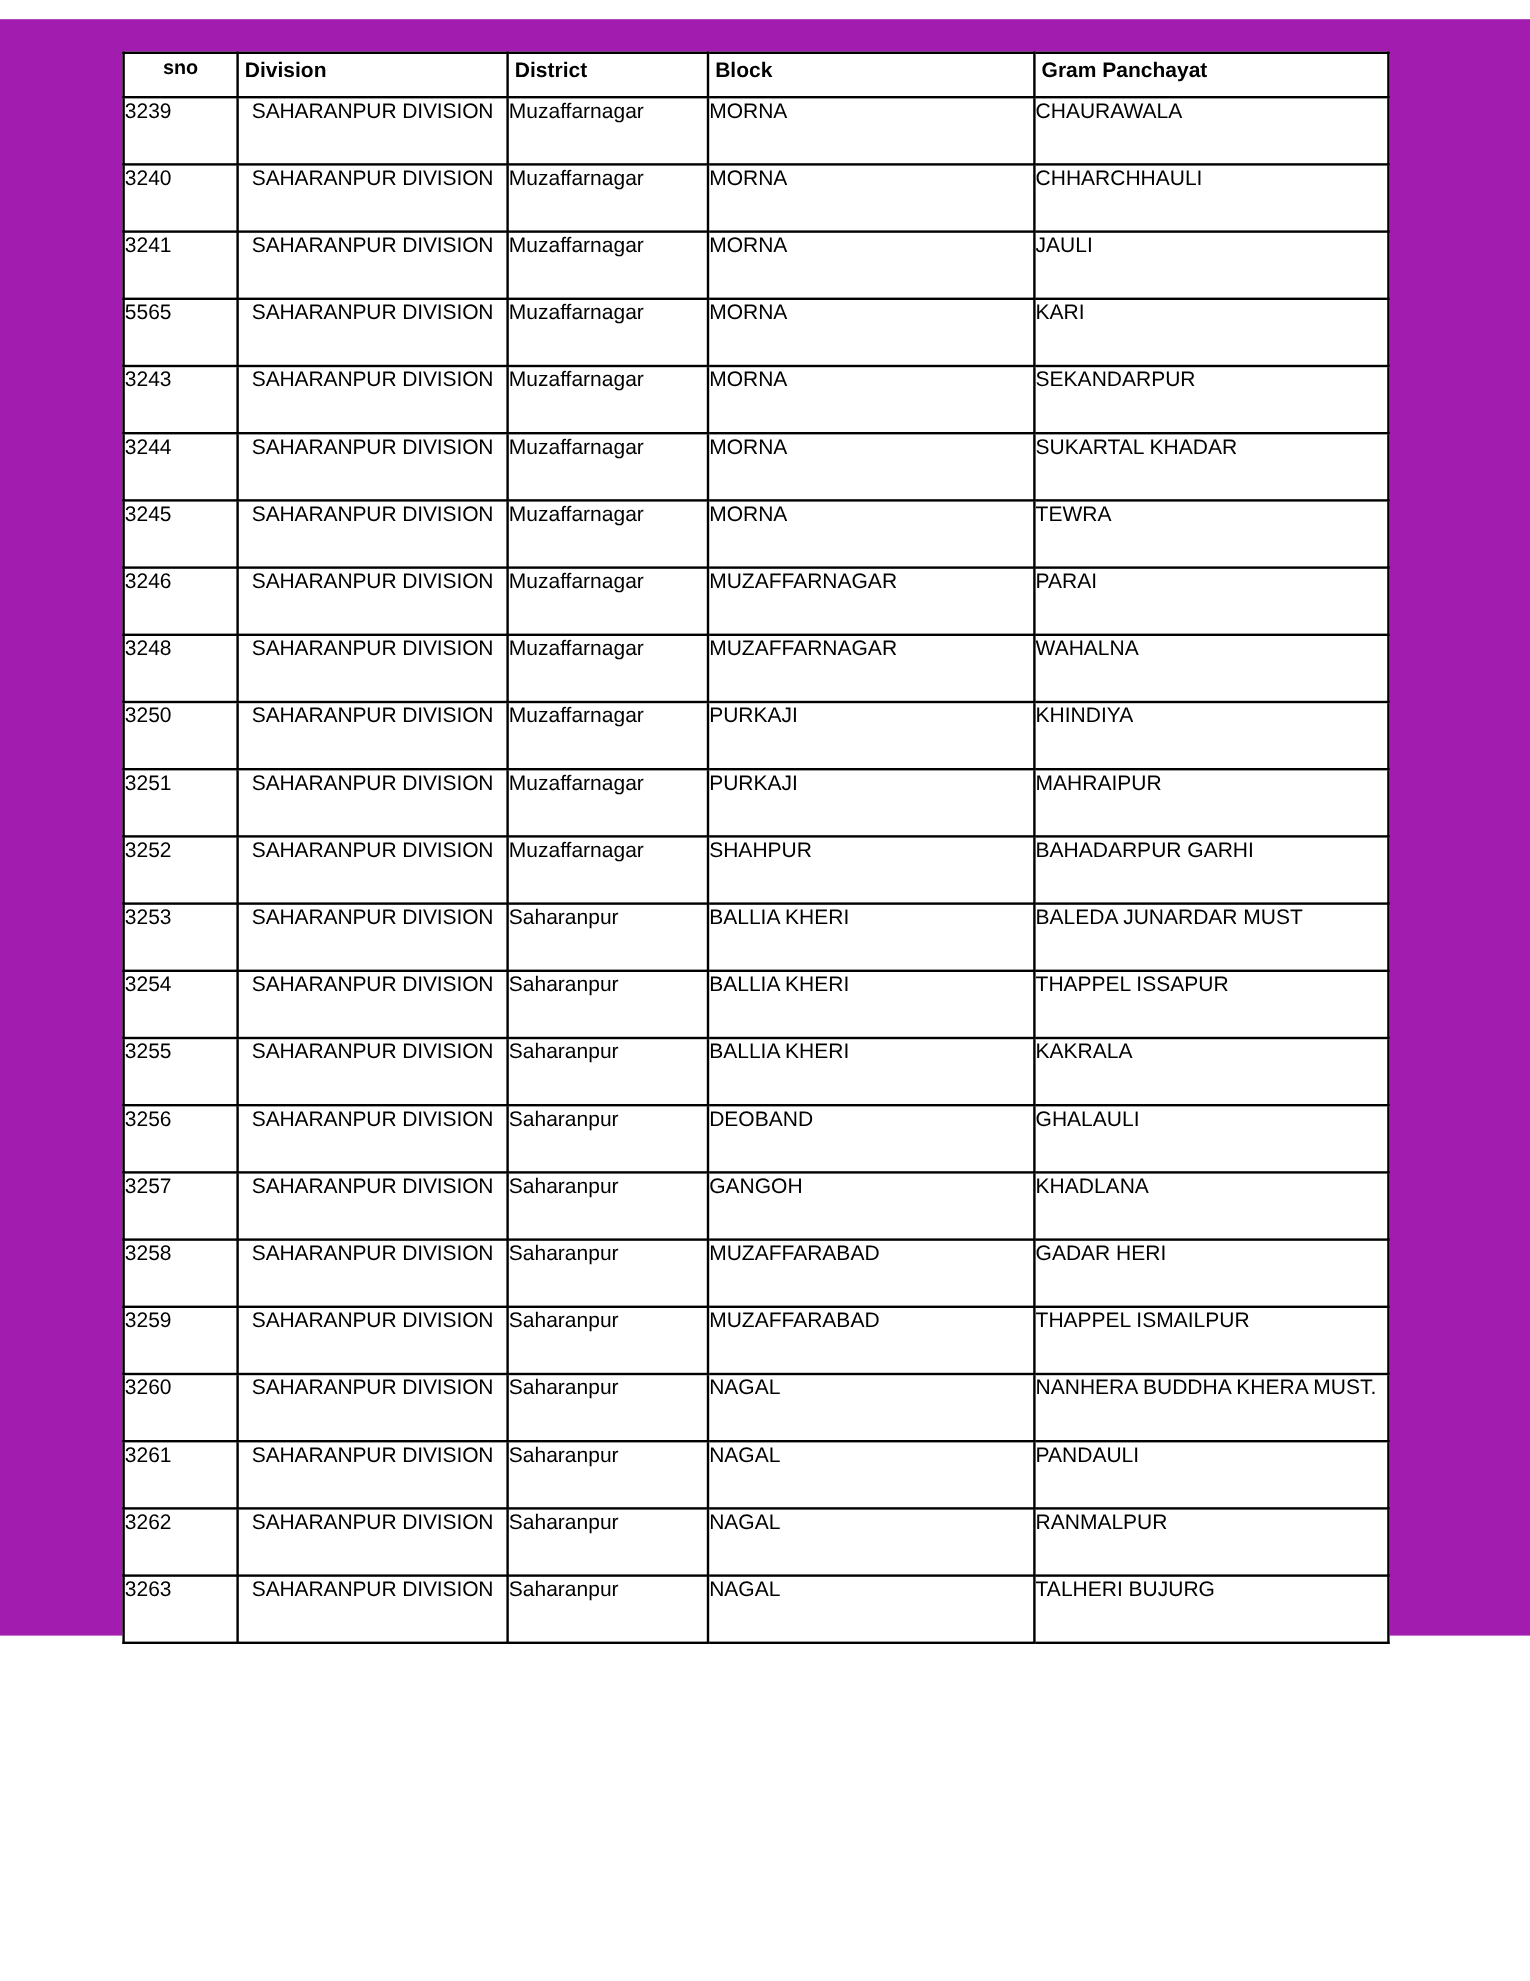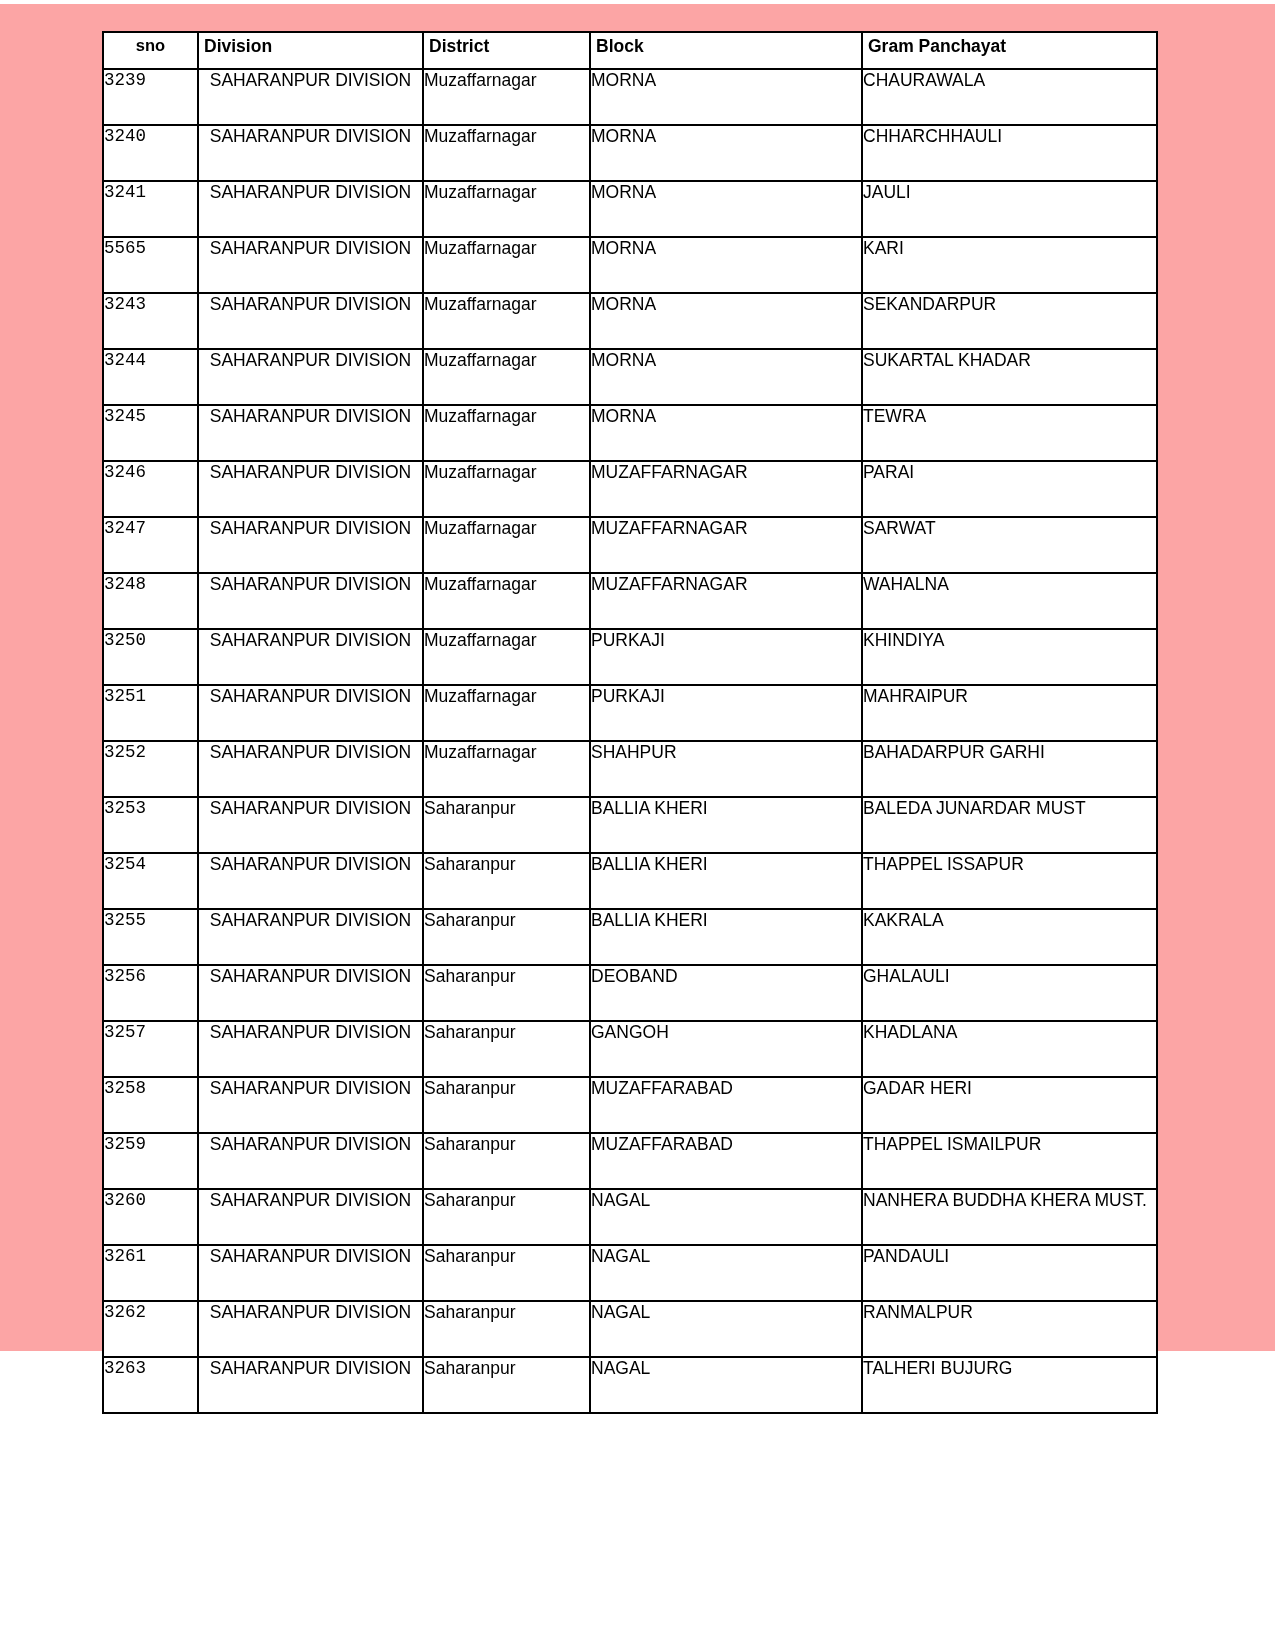--- a/index.html
+++ b/index.html
@@ -12,24 +12,24 @@
     width: 1275px;
     height: 1651px;
     font-family: "Liberation Sans", sans-serif;
     color: #000000;
     position: relative;
     overflow: hidden;
   }
   .page {
     position: absolute;
     left: 0;
-    top: 4px;
+    top: 16px;
     width: 1275px;
     height: 1347px;
-    background: #fca5a5;
+    background: #a21caf;
   }
   .table-wrap {
     position: absolute;
     left: 102px;
     top: 27px;
     width: 1054px;
   }
   table.gp-table {
     border-collapse: collapse;
     table-layout: fixed;
@@ -70,21 +70,20 @@
     margin-left: 12px;
   }
   table.gp-table tbody td {
     height: 54px;
   }
   td.cell-sno {
     text-align: center;
     vertical-align: bottom;
     font-size: 19px;
     padding-bottom: 7px;
-    font-family: Liberation Mono, monospace;
   }
   td.cell-text {
     padding-left: 5px;
     padding-top: 4px;
     vertical-align: top;
     font-size: 17.5px;
   }
   td.cell-text.cell-div {
     letter-spacing: -0.1px;
     text-align: center;
@@ -163,27 +162,20 @@
             <td class="cell-text">TEWRA</td>
           </tr>
           <tr>
             <td class="cell-sno">3246</td>
             <td class="cell-text cell-div">SAHARANPUR DIVISION</td>
             <td class="cell-text">Muzaffarnagar</td>
             <td class="cell-text">MUZAFFARNAGAR</td>
             <td class="cell-text">PARAI</td>
           </tr>
           <tr>
-            <td class="cell-sno">3247</td>
-            <td class="cell-text cell-div">SAHARANPUR DIVISION</td>
-            <td class="cell-text">Muzaffarnagar</td>
-            <td class="cell-text">MUZAFFARNAGAR</td>
-            <td class="cell-text">SARWAT</td>
-          </tr>
-          <tr>
             <td class="cell-sno">3248</td>
             <td class="cell-text cell-div">SAHARANPUR DIVISION</td>
             <td class="cell-text">Muzaffarnagar</td>
             <td class="cell-text">MUZAFFARNAGAR</td>
             <td class="cell-text">WAHALNA</td>
           </tr>
           <tr>
             <td class="cell-sno">3250</td>
             <td class="cell-text cell-div">SAHARANPUR DIVISION</td>
             <td class="cell-text">Muzaffarnagar</td>

